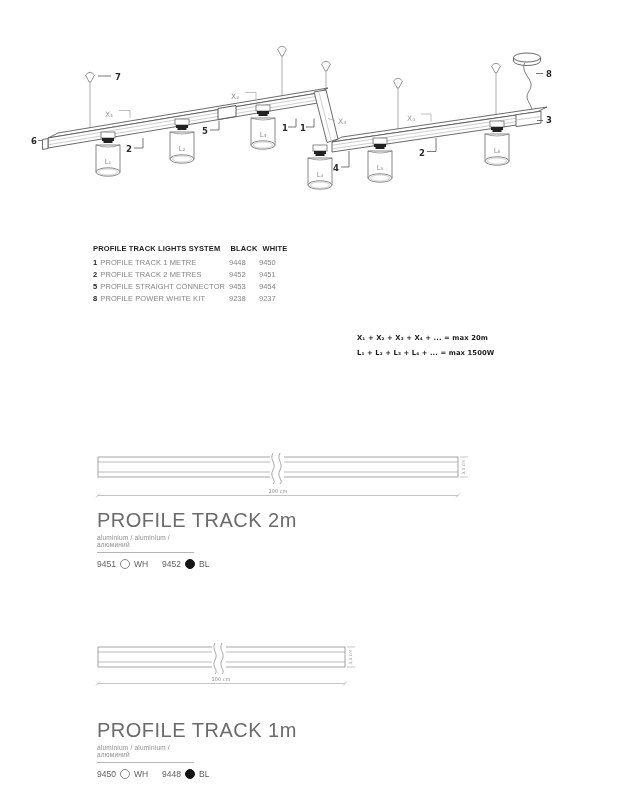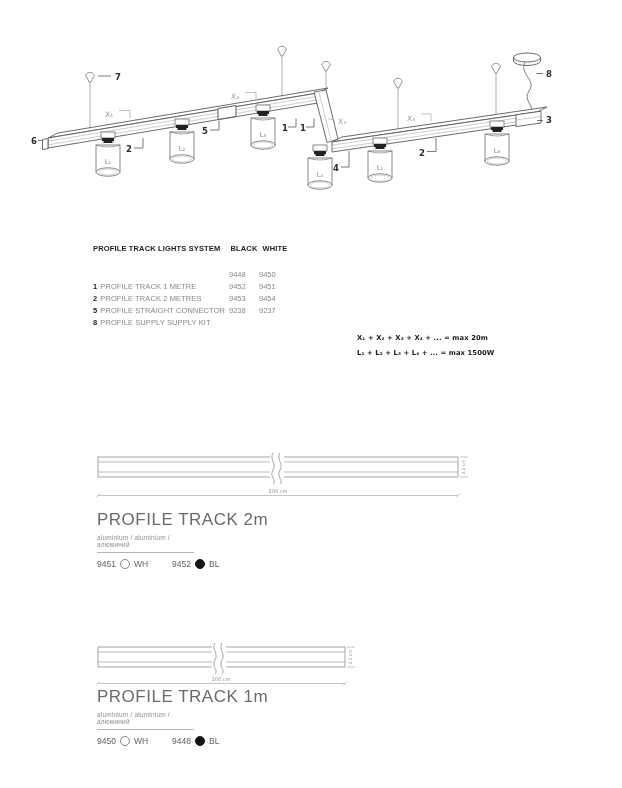--- a/index.html
+++ b/index.html
@@ -11,36 +11,36 @@
   .lamp-lbl{font-size:7px;fill:#8e8e8e;text-anchor:middle;}
   .dim{font-size:5px;fill:#8e8e8e;text-anchor:middle;}
   .dimv{font-size:4.3px;fill:#8e8e8e;text-anchor:middle;}
 
   .parts-table{position:absolute;left:93px;top:243px;font-size:7.5px;color:#868686;}
   .pt-row{display:grid;grid-template-columns:136px 30px 32px;height:12px;line-height:12px;align-items:center;}
   .pt-head{font-weight:bold;color:#1e1e1e;letter-spacing:.15px;}
   .pt-head .c{text-align:center;}
   .pt-row .c{}
   .pt-row .n{color:#1e1e1e;font-weight:bold;margin-right:3px;}
-  .pt-row .name{letter-spacing:.1px;margin-top:24px;}
+  .pt-row .name{letter-spacing:.1px;}
   .pt-spacer{height:2px;}
 
   .formulas{position:absolute;left:357px;top:331px;font-size:6.8px;font-weight:bold;color:#1a1a1a;
             line-height:14.5px;font-family:"DejaVu Sans","Liberation Sans",sans-serif;letter-spacing:.1px;}
 
   .prod{position:absolute;left:97px;width:300px;}
-  .prod h2{margin:0;font-size:17px;font-weight:400;color:#6b6b6b;letter-spacing:.5px;line-height:18px;}
+  .prod h2{margin:0;font-size:20px;font-weight:400;color:#6b6b6b;letter-spacing:.5px;line-height:18px;}
   .materials{margin-top:5px;font-size:6.5px;color:#8f8f8f;letter-spacing:.2px;
              padding-bottom:4px;border-bottom:1px solid #b5b5b5;width:97px;}
   .variants{margin-top:6px;display:flex;align-items:center;font-size:8.5px;color:#5f5f5f;}
   .variants .code{margin-right:4px;}
   .dot{width:10px;height:10px;border-radius:50%;box-sizing:border-box;margin-right:4px;flex:0 0 auto;}
   .dot.wh{border:1.2px solid #858585;background:#fff;}
   .dot.bl{background:#141414;border:1.2px solid #141414;}
-  .variants .finish{margin-right:24px;}
+  .variants .finish{margin-right:14px;}
 </style>
 </head>
 <body>
 
 <div class="page">
 
   <svg style="position:absolute;left:30px;top:30px;" width="545" height="185" viewBox="0 0 545 185">
 
     <g stroke="#8a8a8a" stroke-width="0.7" fill="#fff">
       <g>
@@ -210,21 +210,21 @@
       <div class="name"><span class="n">2</span><span>PROFILE TRACK 2 METRES</span></div>
       <div class="c">9452</div>
       <div class="c">9451</div>
     </div>
     <div class="pt-row">
       <div class="name"><span class="n">5</span><span>PROFILE STRAIGHT CONNECTOR</span></div>
       <div class="c">9453</div>
       <div class="c">9454</div>
     </div>
     <div class="pt-row">
-      <div class="name"><span class="n">8</span><span>PROFILE SUPPLY SUPPLY KIT</span></div>
+      <div class="name"><span class="n">8</span><span>PROFILE POWER WHITE KIT</span></div>
       <div class="c">9238</div>
       <div class="c">9237</div>
     </div>
   </div>
 
   <div class="formulas">
     <div>X₁ + X₂ + X₃ + X₄ + ... = max 20m</div>
     <div>L₁ + L₂ + L₃ + L₄ + ... = max 1500W</div>
   </div>
 
@@ -278,21 +278,21 @@
       <text class="dimv" transform="translate(264,20) rotate(-90)" stroke="none">3,5 cm</text>
     </g>
     <g stroke="#9e9e9e" stroke-width="0.6">
       <line x1="10" y1="46.5" x2="257" y2="46.5"></line>
       <line x1="8" y1="48.5" x2="12" y2="44.5"></line>
       <line x1="255" y1="48.5" x2="259" y2="44.5"></line>
       <text class="dim" x="133" y="43.5" stroke="none">100 cm</text>
     </g>
   </svg>
 
-  <div class="prod" style="top:688px;">
+  <div class="prod" style="top:721px;">
     <h2>PROFILE TRACK 1m</h2>
     <div class="materials">aluminium / aluminium / алюминий</div>
     <div class="variants">
       <span class="code">9450</span>
       <span class="dot wh"></span>
       <span class="finish">WH</span>
       <span class="code">9448</span>
       <span class="dot bl"></span>
       <span class="finish">BL</span>
     </div>

